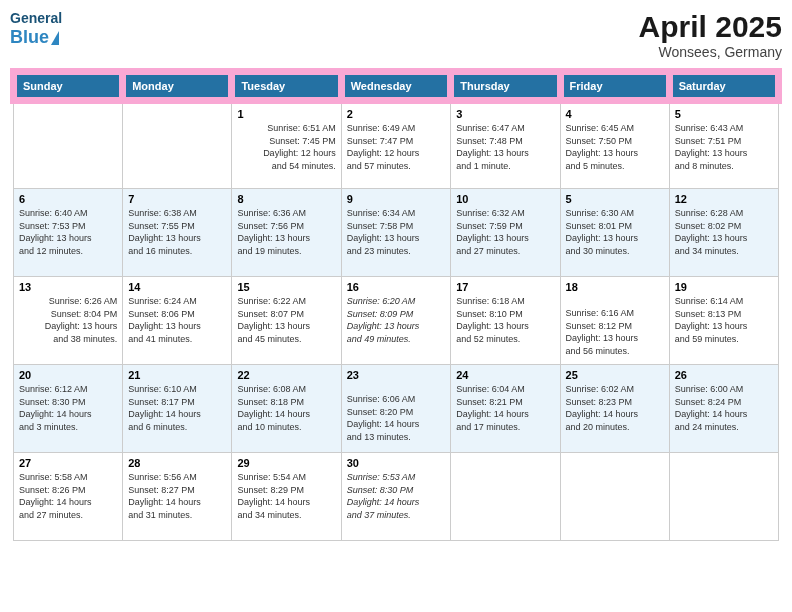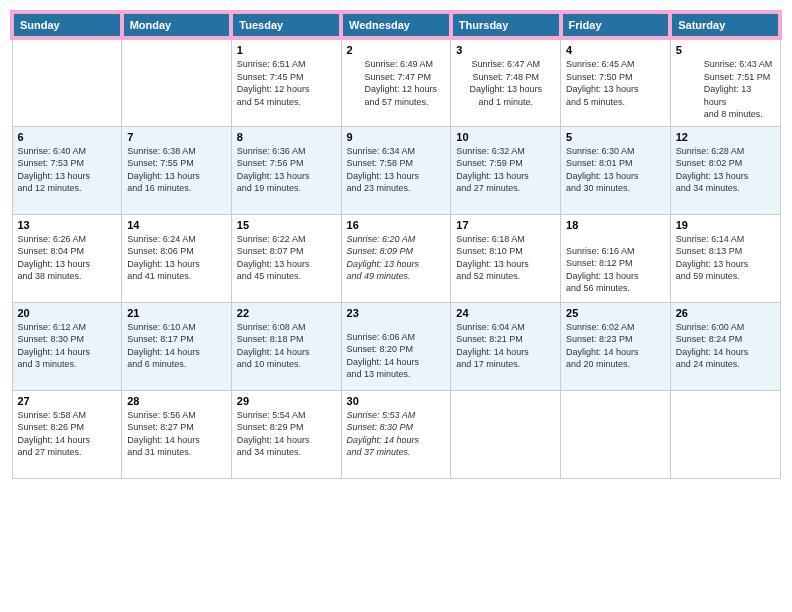--- a/index.html
+++ b/index.html
@@ -69,21 +69,21 @@
       border-collapse: collapse;
       font-size: 10px;
     }
     .calendar th {
       background: #2471a3;
       color: #fff;
       text-align: left;
       padding: 5px 6px;
       font-size: 11px;
       font-weight: bold;
-      border: 4px solid #f9a8d4;
+      border: 7px solid #f9a8d4;
     }
     .calendar td {
       border: 1px solid #ccc;
       vertical-align: top;
       padding: 4px 5px;
       width: 110px;
       min-height: 80px;
       height: 88px;
     }
     .day-num {
@@ -107,68 +107,81 @@
       background: #eaf4fb;
     }
     .calendar thead tr th {
       background: #2471a3;
     }
   </style>
 </head>
 <body>
 
 <div class="page">
+  <div class="header-area">
+    <div class="logo">
+      <span class="logo-general">General</span>
+      <div class="logo-line">
+        <span class="logo-blue">Blue</span>
+        <span class="logo-triangle"></span>
+      </div>
+    </div>
+    <div class="title-area">
+      <div class="month-title">April 2025</div>
+      <div class="subtitle">Wonsees, Germany</div>
+    </div>
+  </div>
 
   <table class="calendar">
     <thead>
       <tr>
         <th>Sunday</th>
         <th>Monday</th>
         <th>Tuesday</th>
         <th>Wednesday</th>
         <th>Thursday</th>
         <th>Friday</th>
         <th>Saturday</th>
       </tr>
     </thead>
     <tbody id="calendar-body">
     <tr>
           <td class="empty-cell"></td>
           <td class="empty-cell"></td>
           <td>
             <div class="day-num">1</div>
-            <div class="day-detail" style="white-space: pre-line;">Sunrise: 6:51 AM
+            <div class="day-detail" style="white-space: pre-line; text-align: right;">Sunrise: 6:51 AM
 Sunset: 7:45 PM
 Daylight: 12 hours
 and 54 minutes.</div>
           </td>
           <td>
             <div class="day-num">2</div>
-            <div class="day-detail" style="white-space: pre-line; margin-left: 18px;">Sunrise: 6:49 AM
+            <div class="day-detail" style="white-space: pre-line;">Sunrise: 6:49 AM
 Sunset: 7:47 PM
 Daylight: 12 hours
 and 57 minutes.</div>
           </td>
           <td>
             <div class="day-num">3</div>
-            <div class="day-detail" style="white-space: pre-line; text-align: center;">Sunrise: 6:47 AM
+            <div class="day-detail" style="white-space: pre-line;">Sunrise: 6:47 AM
 Sunset: 7:48 PM
 Daylight: 13 hours
 and 1 minute.</div>
           </td>
           <td>
             <div class="day-num">4</div>
             <div class="day-detail" style="white-space: pre-line;">Sunrise: 6:45 AM
 Sunset: 7:50 PM
 Daylight: 13 hours
 and 5 minutes.</div>
           </td>
           <td>
             <div class="day-num">5</div>
-            <div class="day-detail" style="white-space: pre-line; margin-left: 28px;">Sunrise: 6:43 AM
+            <div class="day-detail" style="white-space: pre-line;">Sunrise: 6:43 AM
 Sunset: 7:51 PM
 Daylight: 13 hours
 and 8 minutes.</div>
           </td>
         </tr>
         <tr>
           <td>
             <div class="day-num">6</div>
             <div class="day-detail" style="white-space: pre-line;">Sunrise: 6:40 AM
 Sunset: 7:53 PM
@@ -214,21 +227,21 @@
             <div class="day-num">12</div>
             <div class="day-detail" style="white-space: pre-line;">Sunrise: 6:28 AM
 Sunset: 8:02 PM
 Daylight: 13 hours
 and 34 minutes.</div>
           </td>
         </tr>
         <tr>
           <td>
             <div class="day-num">13</div>
-            <div class="day-detail" style="white-space: pre-line;">Sunrise: 6:26 AM
+            <div class="day-detail" style="white-space: pre-line; text-align: right;">Sunrise: 6:26 AM
 Sunset: 8:04 PM
 Daylight: 13 hours
 and 38 minutes.</div>
           </td>
           <td>
             <div class="day-num">14</div>
             <div class="day-detail" style="white-space: pre-line;">Sunrise: 6:24 AM
 Sunset: 8:06 PM
 Daylight: 13 hours
 and 41 minutes.</div>

